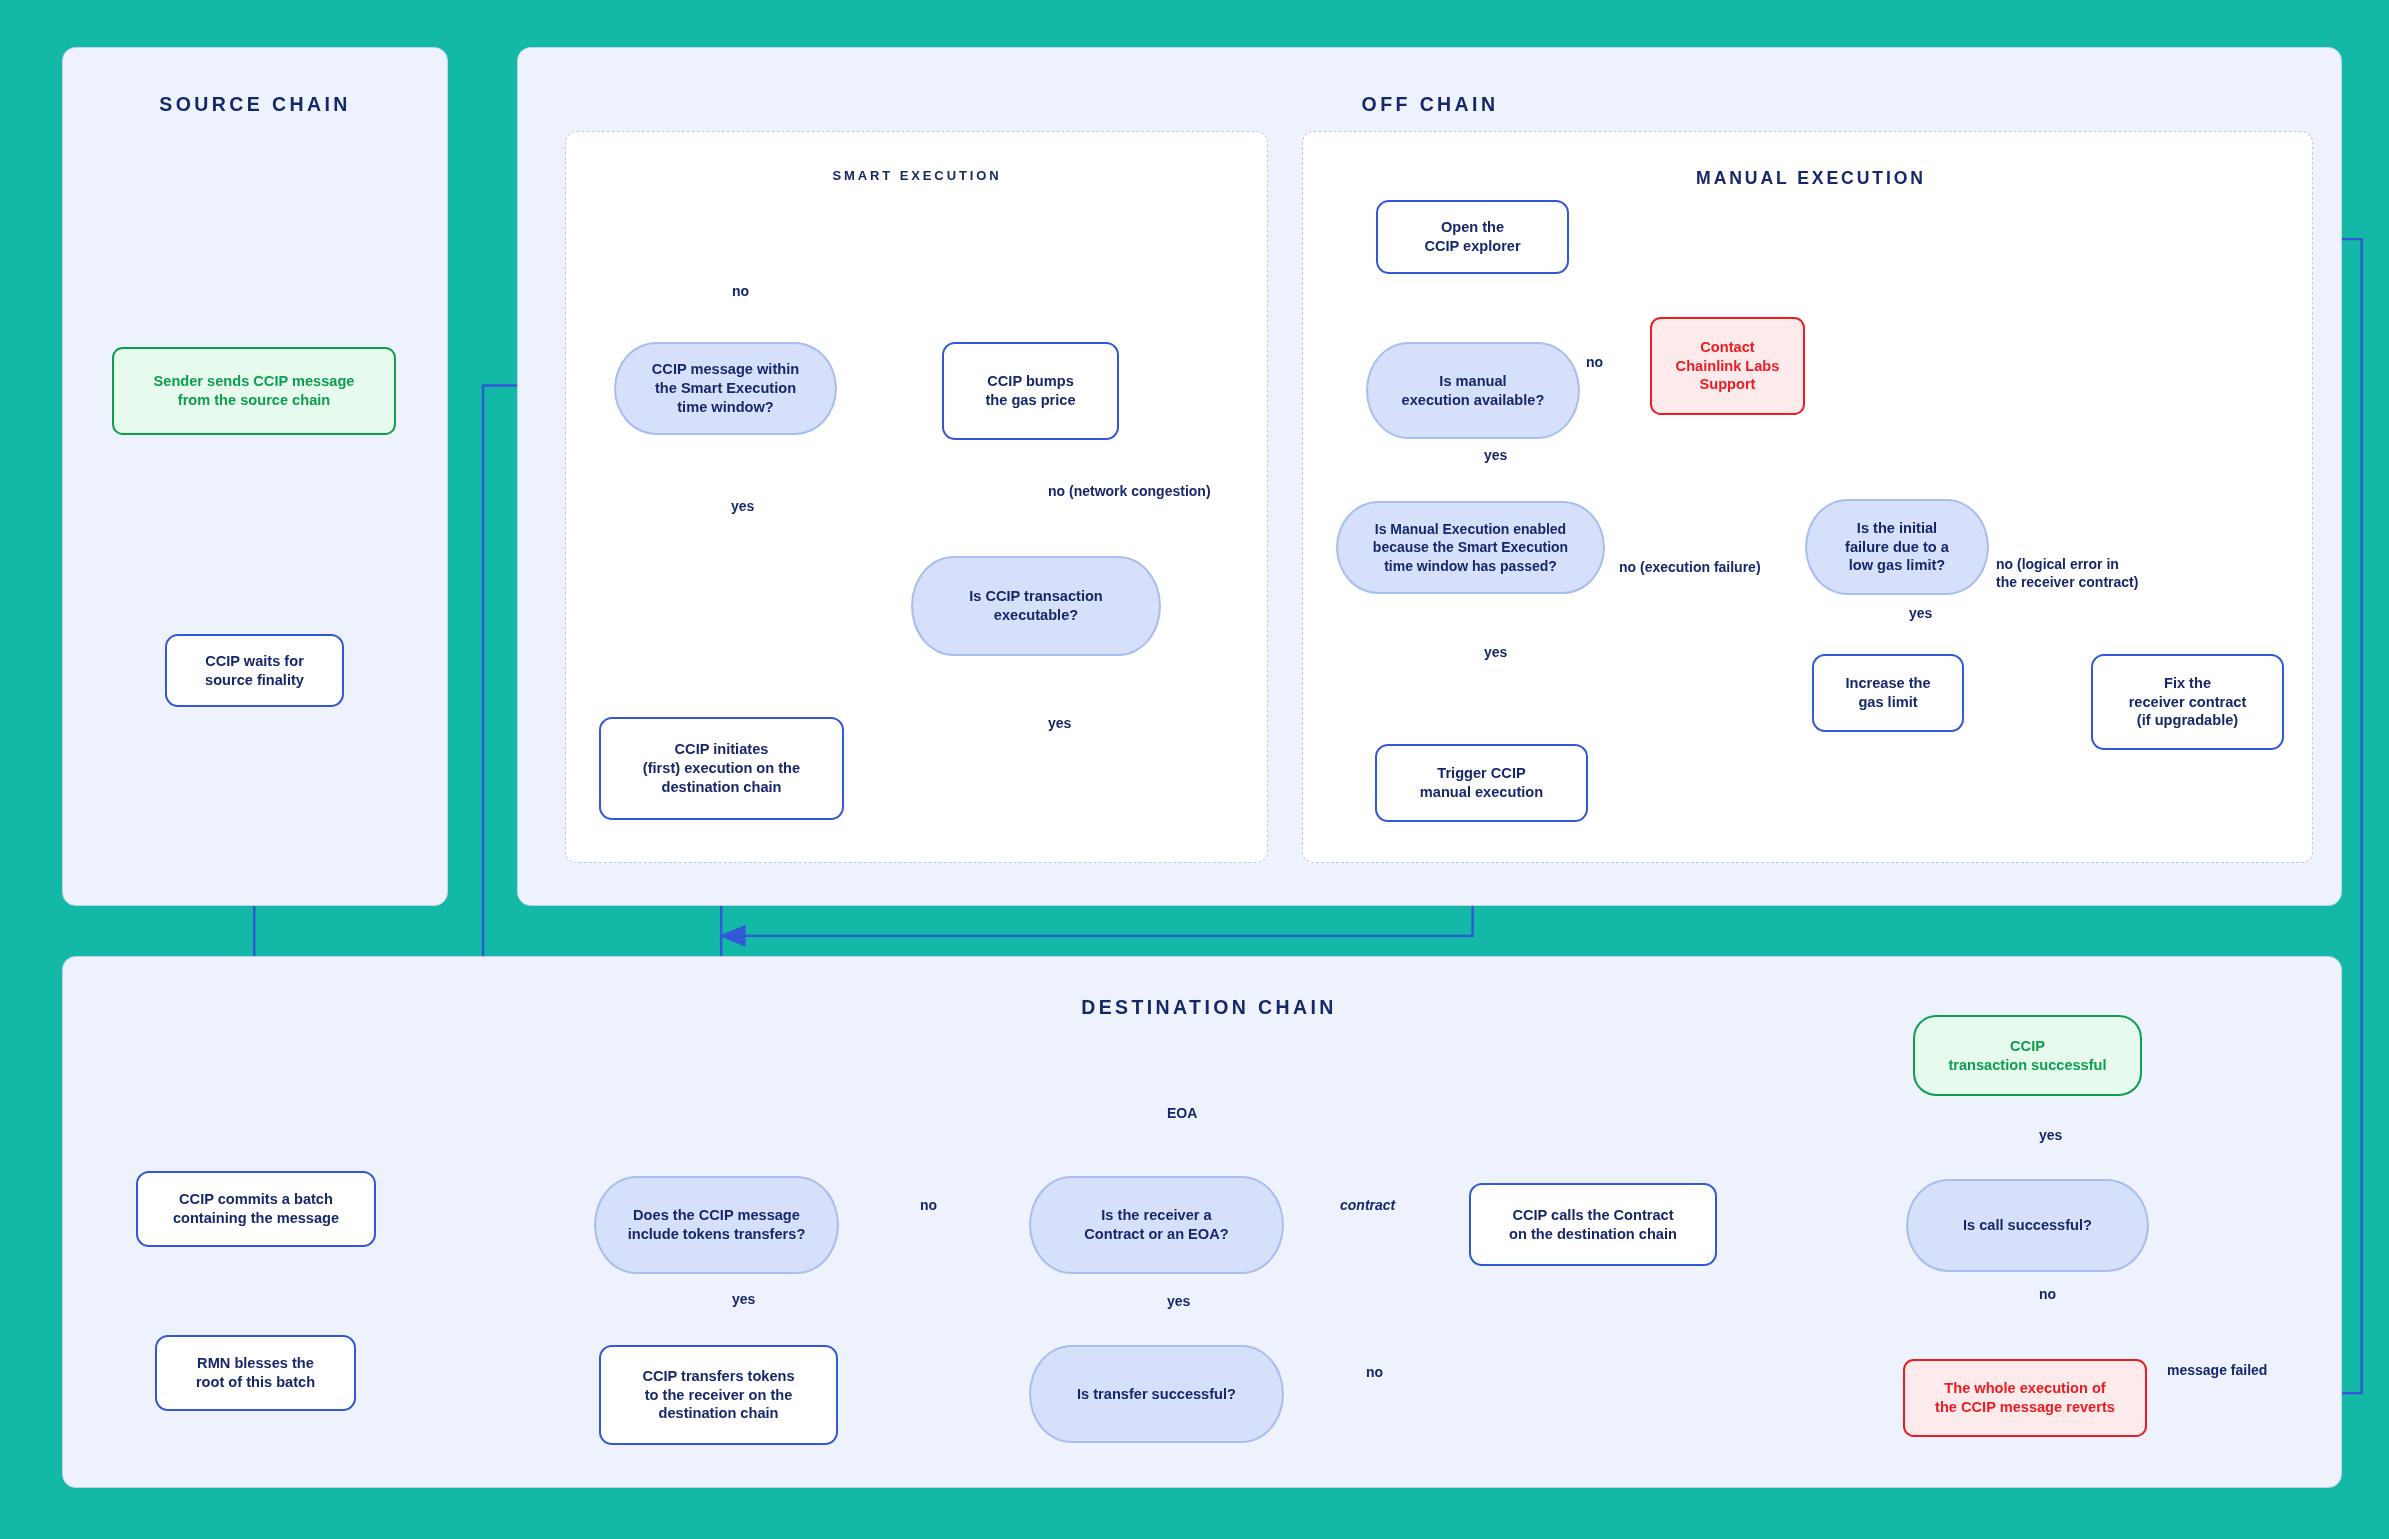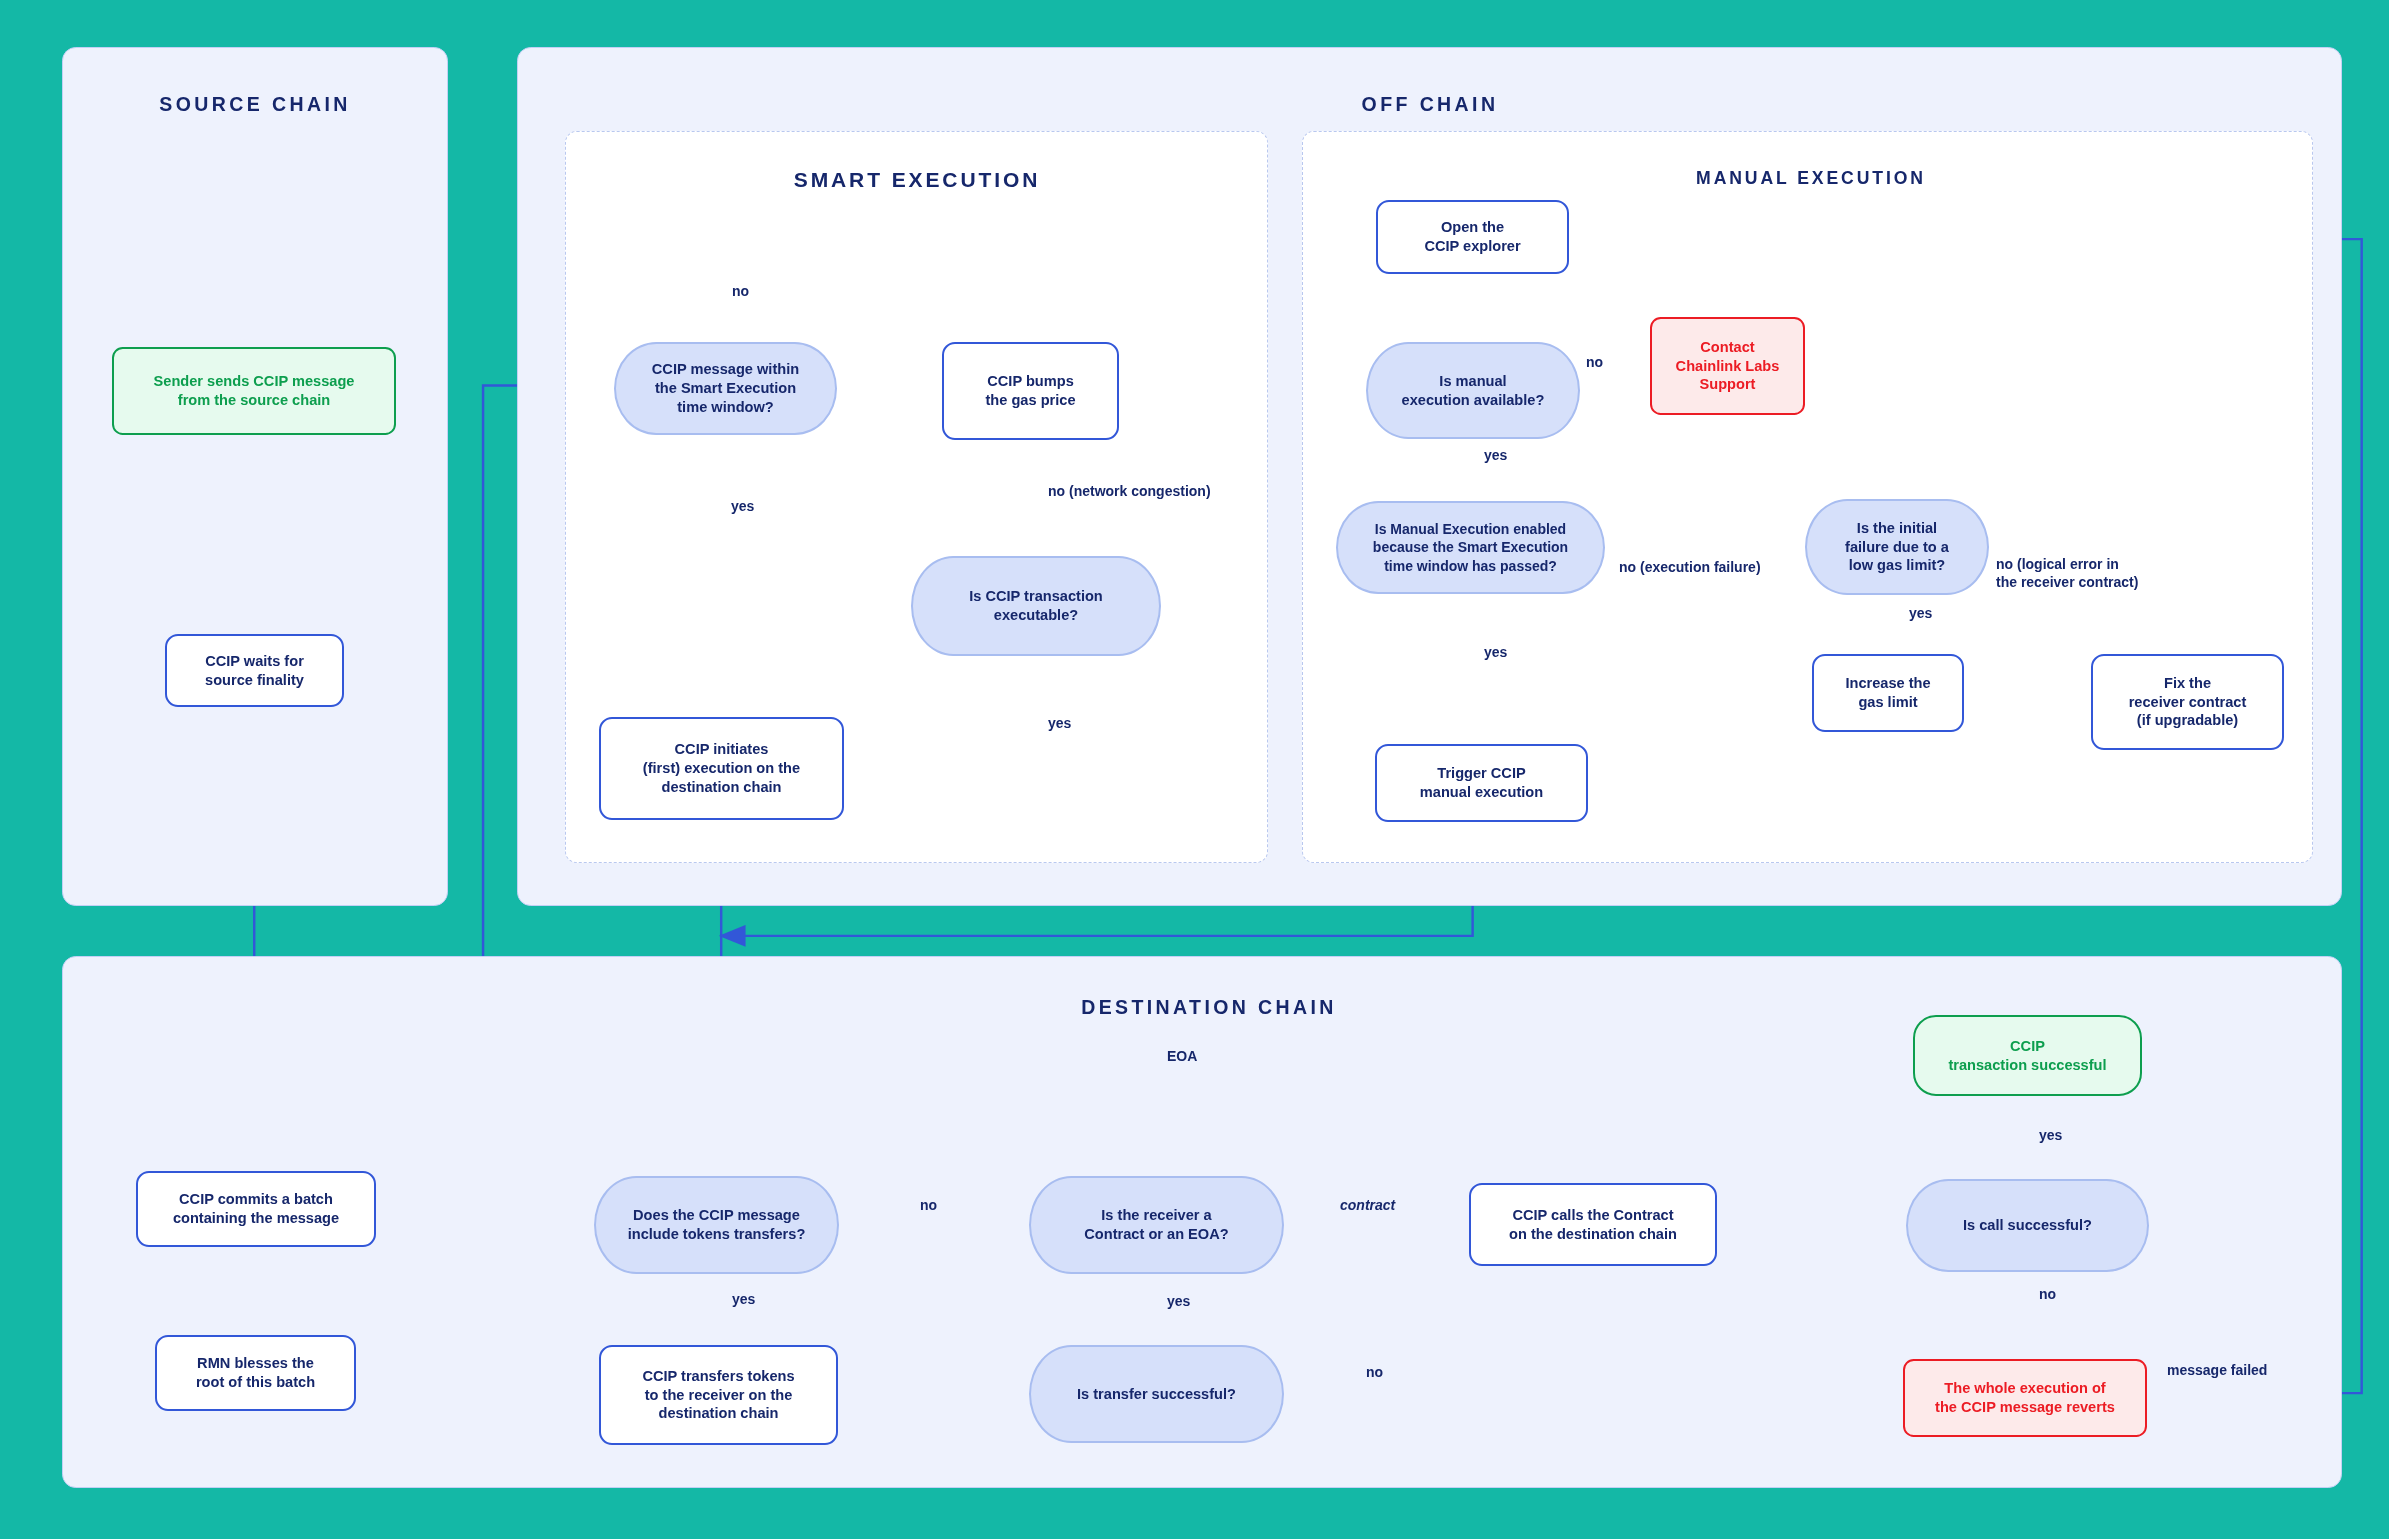--- a/index.html
+++ b/index.html
@@ -163,21 +163,21 @@
   <div class="lane" style="left:62px;top:47px;width:386px;height:859px;"></div>
   <div class="lane-title" style="left:255px;top:93px;">SOURCE CHAIN</div>
 
   <div class="lane" style="left:517px;top:47px;width:1825px;height:859px;"></div>
   <div class="lane-title" style="left:1430px;top:93px;">OFF CHAIN</div>
 
   <div class="lane" style="left:62px;top:956px;width:2280px;height:532px;"></div>
   <div class="lane-title" style="left:1209px;top:996px;">DESTINATION CHAIN</div>
 
   <div class="subzone" style="left:565px;top:131px;width:703px;height:732px;"></div>
-  <div class="lane-title" style="left:917px;top:168px;font-size:21px;letter-spacing:2.9px;">SMART EXECUTION</div>
+  <div class="lane-title" style="left:917px;top:168px;font-size:13px;letter-spacing:2.9px;">SMART EXECUTION</div>
 
   <div class="subzone" style="left:1302px;top:131px;width:1011px;height:732px;"></div>
   <div class="lane-title" style="left:1811px;top:168px;font-size:17.6px;letter-spacing:2.9px;">MANUAL EXECUTION</div>
 
   <div class="node start" style="left:112px;top:347px;width:284px;height:88px;white-space:pre-line;">Sender sends CCIP message
 from the source chain</div>
   <div class="node proc" style="left:165px;top:634px;width:179px;height:73px;white-space:pre-line;">CCIP waits for
 source finality</div>
   <div class="node proc" style="left:136px;top:1171px;width:240px;height:76px;white-space:pre-line;">CCIP commits a batch
 containing the message</div>
@@ -242,20 +242,20 @@
   <div class="elabel" style="left:1619px;top:559px;">no (execution failure)</div>
   <div class="elabel" style="left:1484px;top:644px;">yes</div>
   <div class="elabel" style="left:1909px;top:605px;">yes</div>
   <div class="elabel" style="left:1996px;top:556px;">no (logical error in
 the receiver contract)</div>
 
   <div class="elabel" style="left:920px;top:1197px;">no</div>
   <div class="elabel" style="left:732px;top:1291px;">yes</div>
   <div class="elabel" style="left:1366px;top:1364px;">no</div>
   <div class="elabel" style="left:1167px;top:1293px;">yes</div>
-  <div class="elabel" style="left:1167px;top:1048px;">EOA</div>
+  <div class="elabel" style="left:1167px;top:1105px;">EOA</div>
   <div class="elabel" style="left:1340px;top:1197px;font-style:italic;">contract</div>
   <div class="elabel" style="left:2039px;top:1127px;">yes</div>
   <div class="elabel" style="left:2039px;top:1286px;">no</div>
   <div class="elabel" style="left:2167px;top:1362px;">message failed</div>
 
 </div>
 
 
 </body></html>

